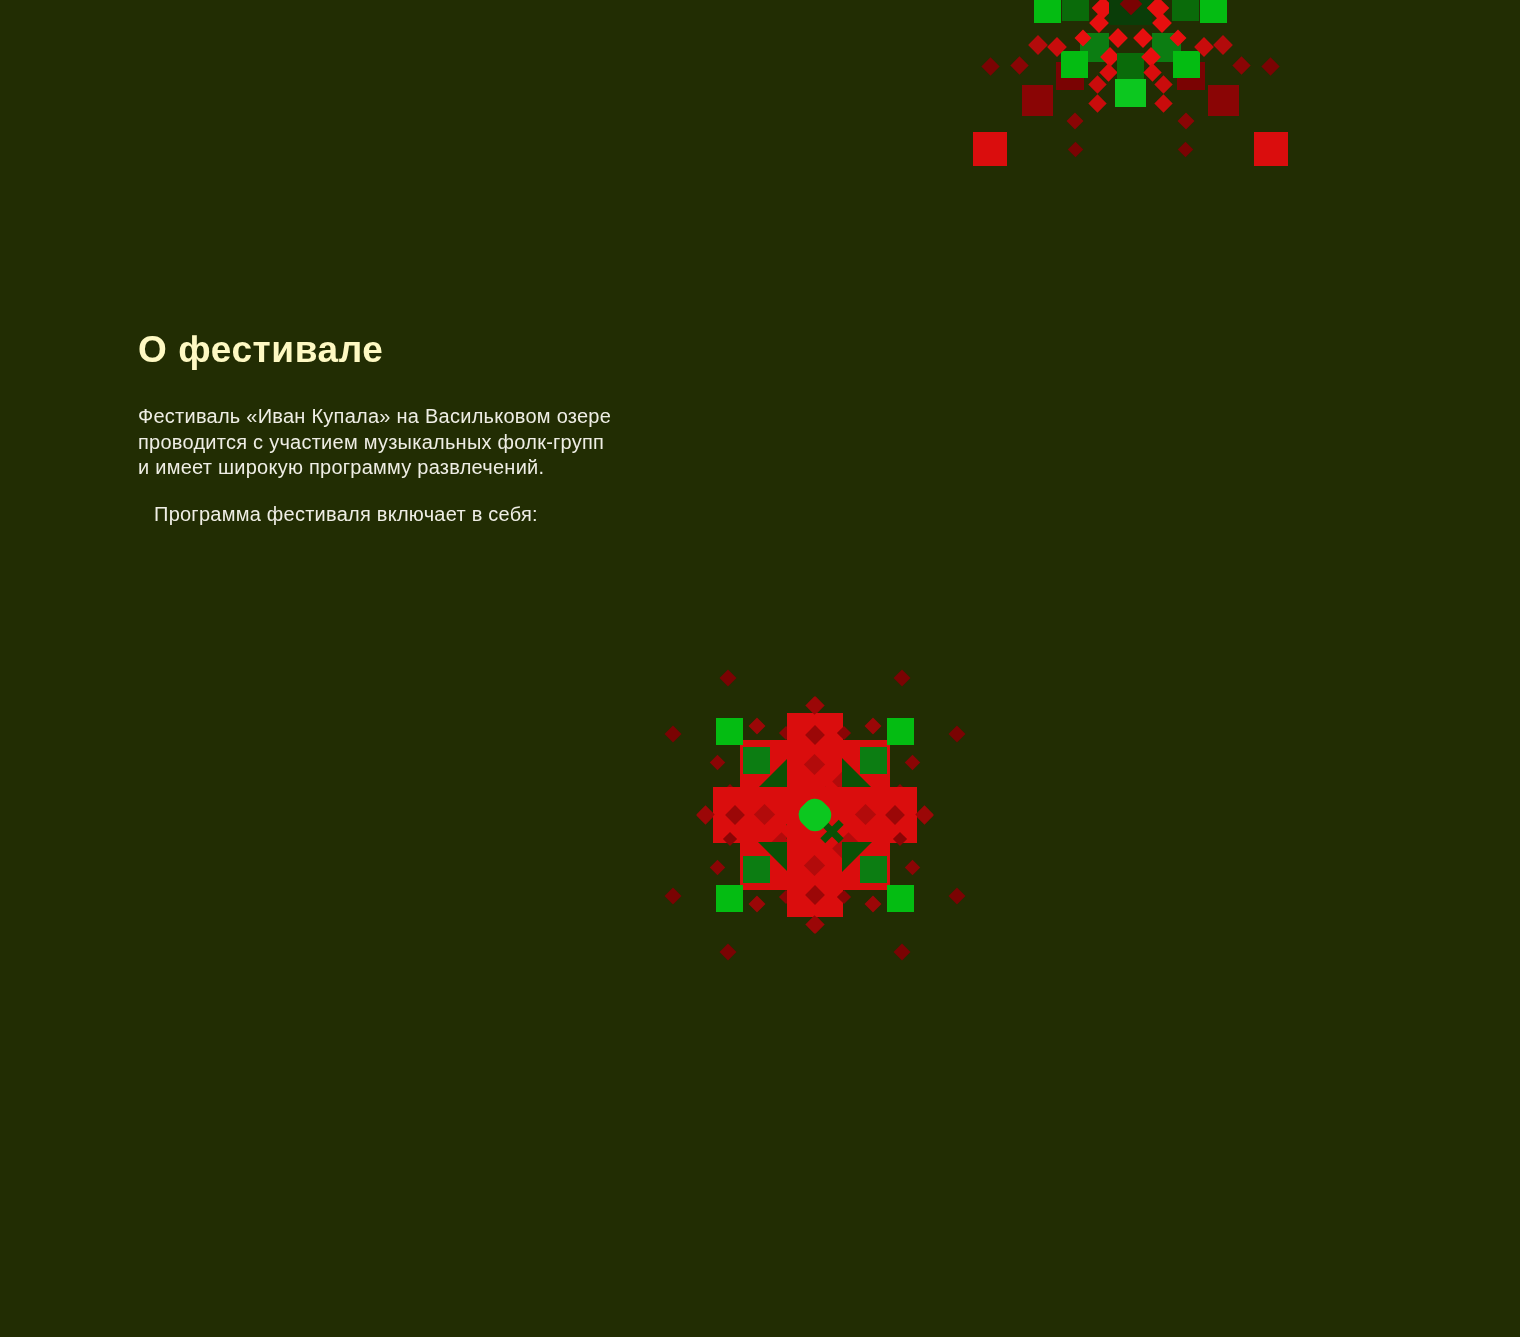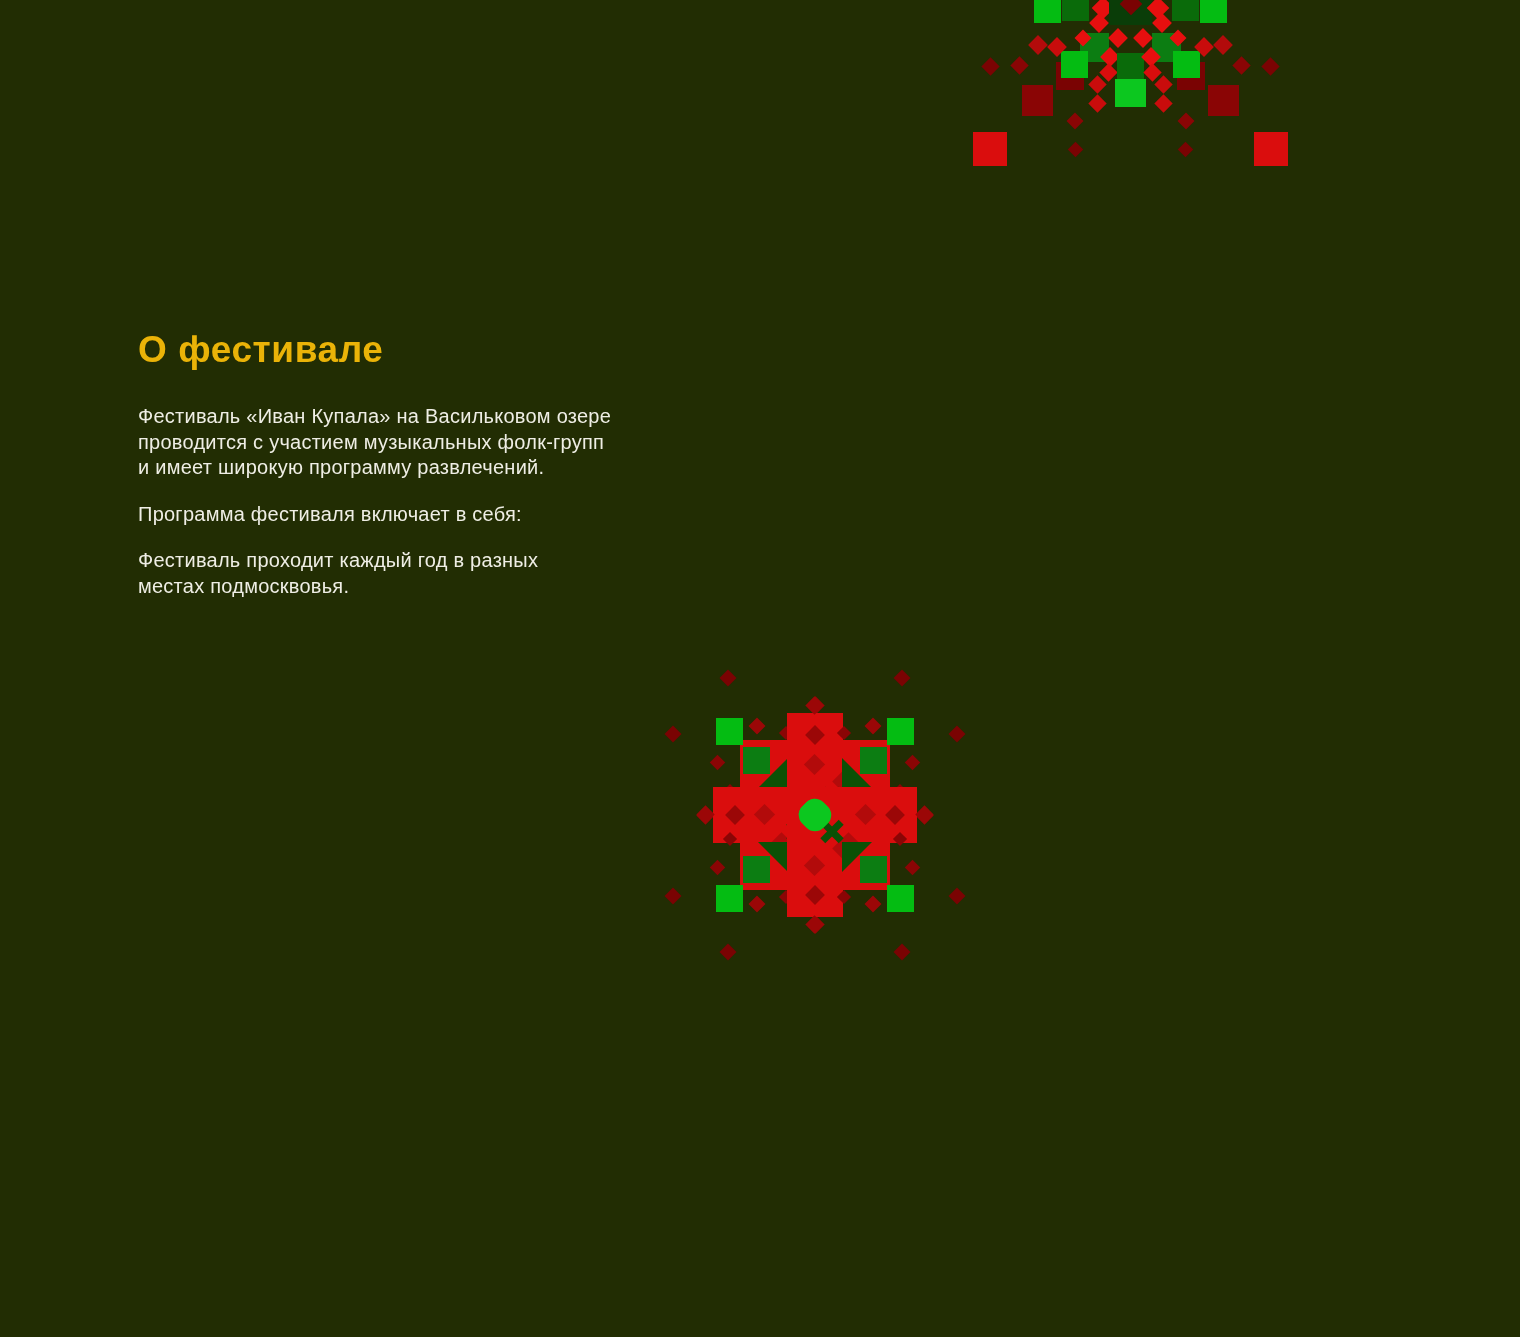--- a/index.html
+++ b/index.html
@@ -6,33 +6,33 @@
   .page{
     position:relative;width:1520px;height:1337px;overflow:hidden;
     background:#222D03;
     font-family:"Liberation Sans","DejaVu Sans",sans-serif;
   }
   .col{position:absolute;top:330px;}
   .col-left{left:138px;width:580px;}
   .col-right{left:795px;width:540px;}
   .heading{
     margin:0;font-size:37px;line-height:40px;font-weight:700;
-    color:#eab308;letter-spacing:0.6px;
+    color:#fef9c3;letter-spacing:0.6px;
   }
   .copy{margin-top:34px;}
   .para{
     margin:21px 0 0 0;font-size:20px;line-height:25.5px;font-weight:400;
     color:#EFEEE5;letter-spacing:0.25px;white-space:pre-line;
   }
   .para:first-child{margin-top:4px;}
   .prog-lead,.prog-items{
     font-size:20px;line-height:25.5px;color:#EFEEE5;
     letter-spacing:0.25px;white-space:pre-line;
   }
-  .prog-block{margin-top:21px;}
+  .prog-block{margin-top:21px;margin-left:16px;}
   .ornament{position:absolute;pointer-events:none;}
   .ornament,.ornament div{box-sizing:border-box;}
 </style>
 </head>
 <body>
 
 <div class="page">
 
   <div class="ornament" style="left: 960px; top: 0px; width: 341px; height: 200px;">
       <div style="position: absolute; inset: 0px; transform: scale(1, 1);">
@@ -199,19 +199,17 @@
 
   <section class="col col-left">
     <h2 class="heading">О фестивале</h2>
     <div class="copy">
       <p class="para">Фестиваль «Иван Купала» на Васильковом озере
 проводится с участием музыкальных фолк-групп
 и имеет широкую программу развлечений.</p>
       <div class="prog-block">
         <div class="prog-lead">Программа фестиваля включает в себя:</div>
       </div>
-      <p class="para">Фестиваль проходит каждый год в разных
-местах подмосквовья.</p>
     </div>
   </section>
 
 
 </div>
 
 </body></html>

